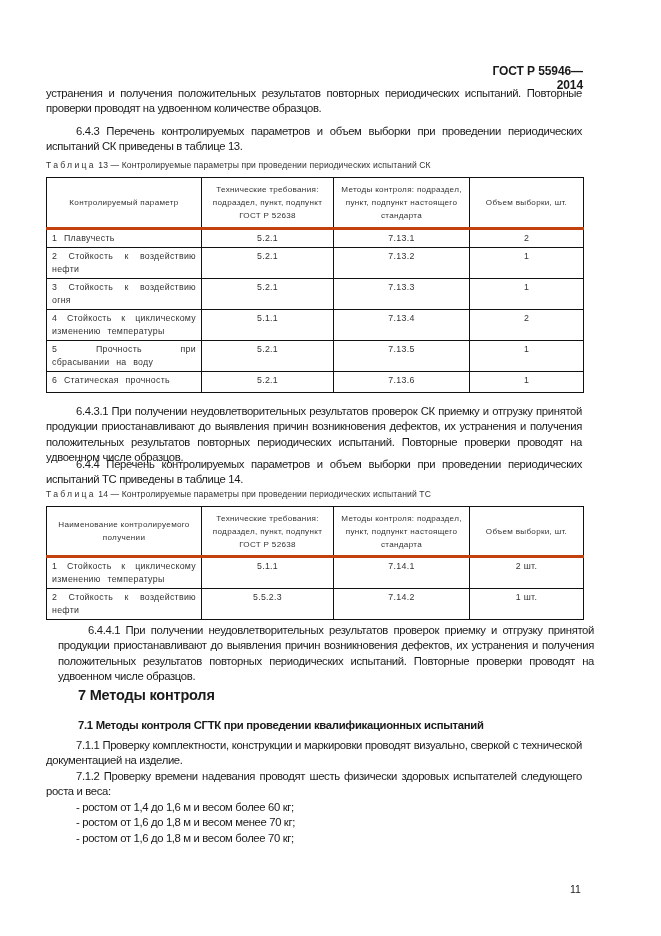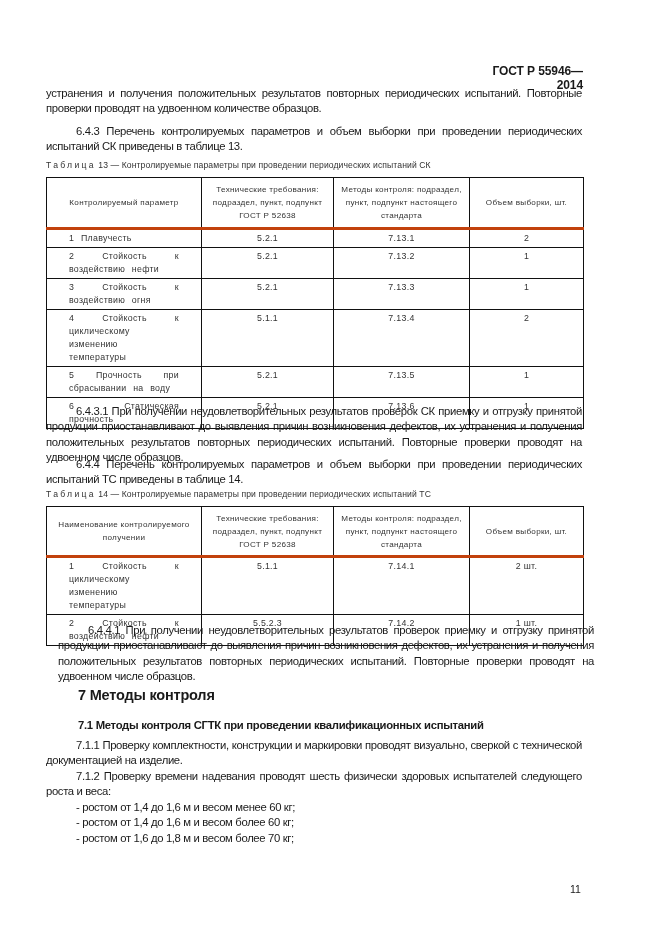--- a/index.html
+++ b/index.html
@@ -19,21 +19,21 @@
   .para .indent { display: inline-block; width: 30px; }
   .caption {
     position: absolute; left: 46px; font-size: 8.6px; letter-spacing: 0.1px; color: #333;
   }
   .caption .sp { letter-spacing: 2.3px; }
   table.gt {
     position: absolute; border-collapse: collapse; table-layout: fixed;
     font-size: 8.8px; color: #333; letter-spacing: 0.3px;
   }
   table.gt td, table.gt th {
-    border: 1.2px solid #111; padding: 2px 22px; vertical-align: top;
+    border: 1.2px solid #111; padding: 2px 5px; vertical-align: top;
     font-weight: normal; line-height: 13px;
   }
   table.gt th { text-align: center; vertical-align: middle; font-size: 8.1px; line-height: 13px; padding: 2px 3px; }
   table.gt thead tr { border-bottom: 3px solid #111; }
   table.gt thead th { border-bottom: 3px solid #c2410c; }
   table.gt td.c { text-align: center; }
   table.gt td.l { text-align: justify; word-spacing: 4px; }
   .h2 {
     position: absolute; left: 78px; font-size: 14.5px; font-weight: bold; letter-spacing: -0.2px;
   }
@@ -146,18 +146,18 @@
 
 <div class="para" style="top:623px;margin-left:12px;"><span class="indent"></span><span>6.4.4.1 При получении неудовлетворительных результатов проверок приемку и отгрузку принятой продукции приостанавливают до выявления причин возникновения дефектов, их устранения и получения положительных результатов повторных периодических испытаний. Повторные проверки проводят на удвоенном числе образцов.</span></div>
 
 <div class="h2" style="top:687px;">7 Методы контроля</div>
 <div class="h3" style="top:719px;">7.1 Методы контроля СГТК при проведении квалификационных испытаний</div>
 
 <div class="para" style="top:738px;"><span class="indent"></span><span>7.1.1 Проверку комплектности, конструкции и маркировки проводят визуально, сверкой с технической документацией на изделие.</span></div>
 <div class="para" style="top:769px;"><span class="indent"></span><span>7.1.2 Проверку времени надевания проводят шесть физически здоровых испытателей следующего роста и веса:</span></div>
 
 <div class="list" style="top:800px;">
-  <div>- ростом от 1,4 до 1,6 м и весом менее 60 кг;</div>
   <div>- ростом от 1,4 до 1,6 м и весом более 60 кг;</div>
+  <div>- ростом от 1,6 до 1,8 м и весом менее 70 кг;</div>
   <div>- ростом от 1,6 до 1,8 м и весом более 70 кг;</div>
 </div>
 
 <div class="page-num">11</div>
 
 </body></html>

